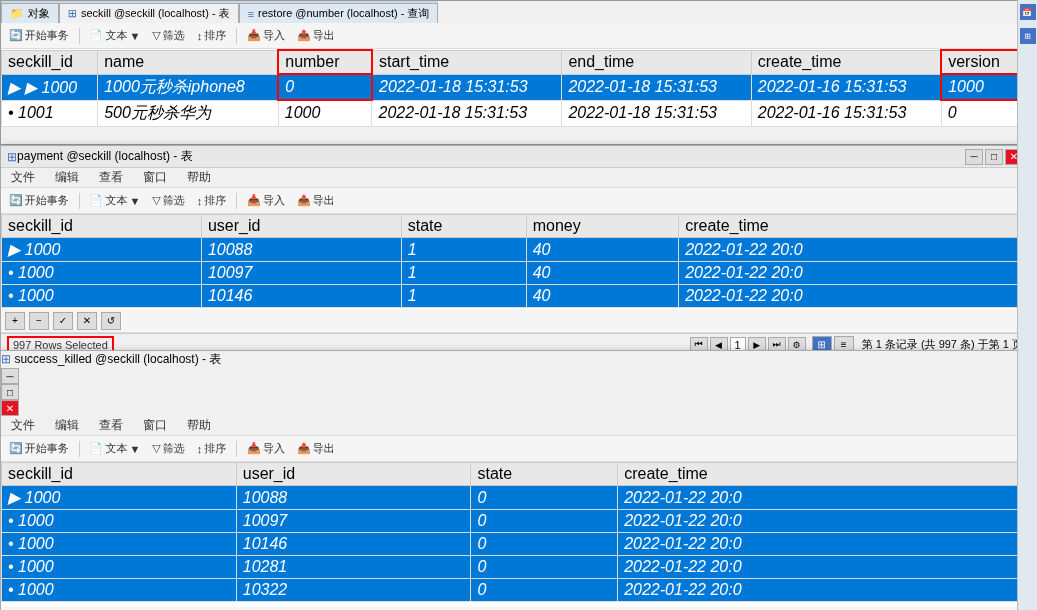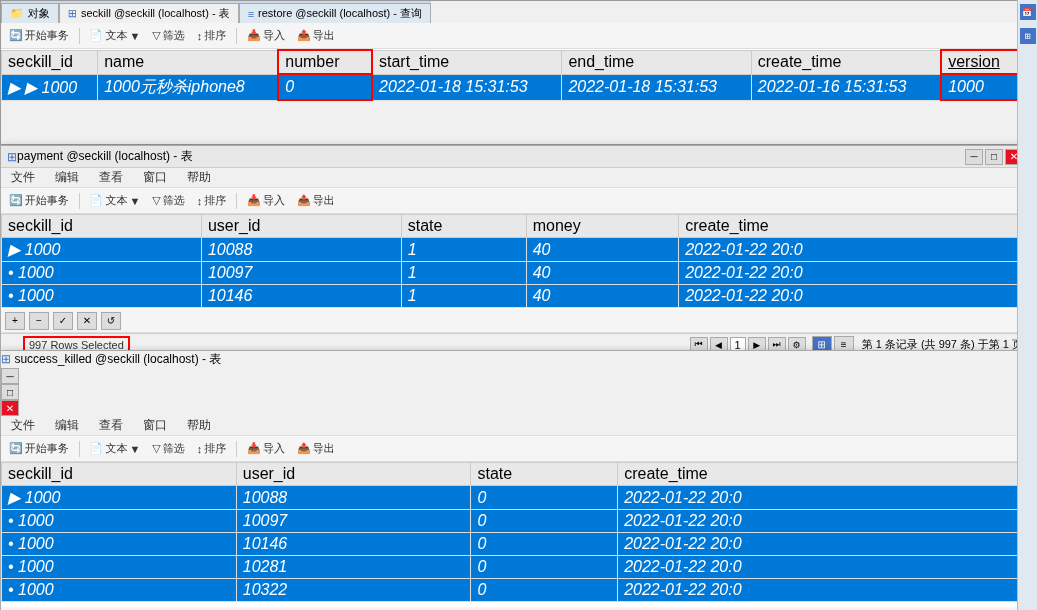--- a/index.html
+++ b/index.html
@@ -162,21 +162,20 @@
       height: 22px;
       position: relative;
     }
 
     .rows-selected-badge {
       border: 2px solid red;
       padding: 1px 4px;
       font-size: 11px;
       color: #333;
       background: #f0f0f0;
-      margin-left: 16px;
     }
 
     .pagination-controls {
       display: flex;
       align-items: center;
       gap: 2px;
       margin-left: auto;
     }
 
     .page-btn {
@@ -316,21 +315,21 @@
     <div class="tab-item">
       <span>📁</span>
       <span>对象</span>
     </div>
     <div class="tab-item active">
       <span style="color:#4472c4;">⊞</span>
       <span>seckill @seckill (localhost) - 表</span>
     </div>
     <div class="tab-item">
       <span style="color:#4472c4;">≡</span>
-      <span>restore @seckill (localhost) - 查询</span>
+      <span>restore @number (localhost) - 查询</span>
     </div>
   </div>
 
   <div class="toolbar" style="margin-top:22px;">
     <button class="toolbar-btn">
       <span>🔄</span>
       <span>开始事务</span>
     </button>
     <div class="toolbar-separator"></div>
     <button class="toolbar-btn">
@@ -360,32 +359,41 @@
   <div class="table-container">
     <table class="data-table">
       <thead>
         <tr>
           <th style="width:80px;">seckill_id</th>
           <th style="width:140px;">name</th>
           <th class="highlighted-col" style="width:80px;">number</th>
           <th style="width:140px;">start_time</th>
           <th style="width:140px;">end_time</th>
           <th style="width:140px;">create_time</th>
-          <th class="highlighted-col" style="width:80px;text-decoration:underline;">version</th>
+          <th class="highlighted-col" style="width:80px;">version</th>
         </tr>
       </thead>
       <tbody>
         <tr class="selected row-arrow">
           <td>▶ 1000</td>
           <td>1000元秒杀iphone8</td>
           <td class="highlighted-cell">0</td>
           <td>2022-01-18 15:31:53</td>
           <td>2022-01-18 15:31:53</td>
           <td>2022-01-16 15:31:53</td>
           <td class="highlighted-cell">1000</td>
+        </tr>
+        <tr>
+          <td>• 1001</td>
+          <td>500元秒杀华为</td>
+          <td>1000</td>
+          <td>2022-01-18 15:31:53</td>
+          <td>2022-01-18 15:31:53</td>
+          <td>2022-01-16 15:31:53</td>
+          <td>0</td>
         </tr>
       </tbody>
     </table>
   </div>
 </div>
 
 <div class="payment-window">
   <div class="title-bar">
     <span style="color:#4472c4;">⊞</span>
     <span>payment @seckill (localhost) - 表</span>

